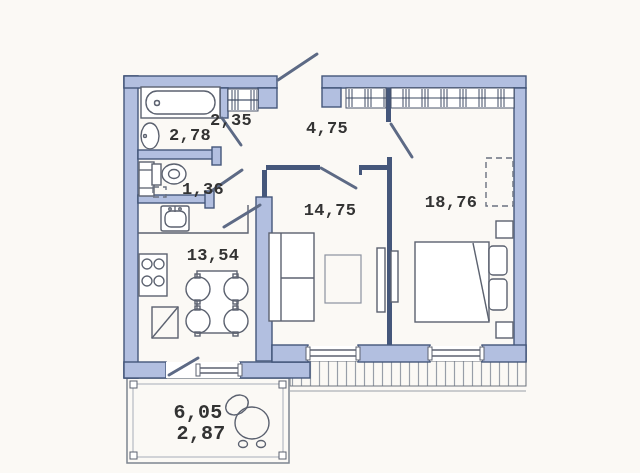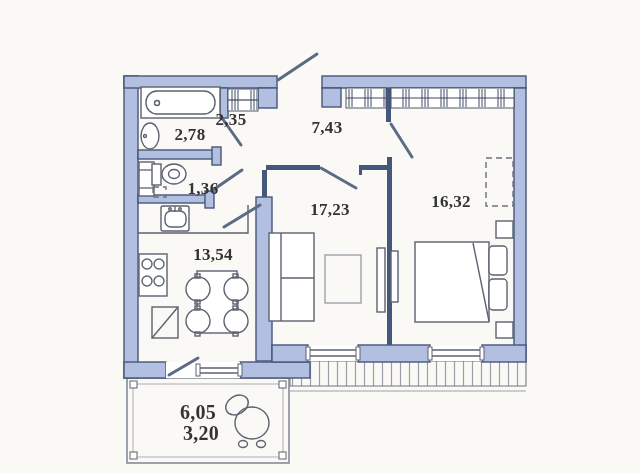--- a/index.html
+++ b/index.html
@@ -1,21 +1,21 @@
 <!DOCTYPE html>
 <html style="--wall-fill: #b2bfe0; --wall-stroke: #45577b; --furniture-line: #5c6270; --hatch-line: #989ea8; --label-text: #333333; --background: #fbf9f5;"><head>
 <meta charset="utf-8">
 <style>
   html,body{margin:0;padding:0;}
   .plan{
     position:relative;
     width:640px;height:473px;
     background:var(--background,#fbf9f5);
     overflow:hidden;
-    font-family:Liberation Serif, serif;
+    font-family:Liberation Mono, monospace;
   }
   .plan svg{position:absolute;left:0;top:0;}
   .wall{fill:var(--wall-fill,#b2bfe0);stroke:var(--wall-stroke,#45577b);stroke-width:1.4;}
   .thin{fill:var(--wall-stroke,#45577b);stroke:none;}
   .furn{fill:none;stroke:var(--furniture-line,#5c6270);stroke-width:1.4;}
   .furnw{fill:#ffffff;stroke:var(--furniture-line,#5c6270);stroke-width:1.4;}
   .lite{fill:none;stroke:#8c92a0;stroke-width:1.2;}
   .door{stroke:#5d6a85;stroke-width:3;stroke-linecap:round;fill:none;}
   .winline{stroke:#5c6270;stroke-width:1.3;}
   .wingap{fill:#ffffff;stroke:none;}
@@ -238,20 +238,20 @@
       <line x1="213" y1="190" x2="242" y2="170" class="door"></line>
       <line x1="224" y1="227" x2="260" y2="205" class="door"></line>
       <line x1="321" y1="168" x2="356" y2="188" class="door"></line>
       <line x1="391" y1="124" x2="412" y2="157" class="door"></line>
       <line x1="169" y1="375" x2="198" y2="358" class="door"></line>
     </g>
   </svg>
 
   <div class="area-label" style="left:190px;top:135px">2,78</div>
   <div class="area-label" style="left:231px;top:120px">2,35</div>
-  <div class="area-label" style="left:327px;top:128px">7,43</div>
+  <div class="area-label" style="left:327px;top:128px">4,75</div>
   <div class="area-label" style="left:203px;top:189px">1,36</div>
-  <div class="area-label" style="left:330px;top:210px">17,23</div>
-  <div class="area-label" style="left:451px;top:202px">16,32</div>
+  <div class="area-label" style="left:330px;top:210px">14,75</div>
+  <div class="area-label" style="left:451px;top:202px">18,76</div>
   <div class="area-label" style="left:213px;top:255px">13,54</div>
   <div class="area-label big" style="left:198px;top:412px">6,05</div>
-  <div class="area-label big" style="left:201px;top:433px">3,20</div>
+  <div class="area-label big" style="left:201px;top:433px">2,87</div>
 </div>
 
 </body></html>

